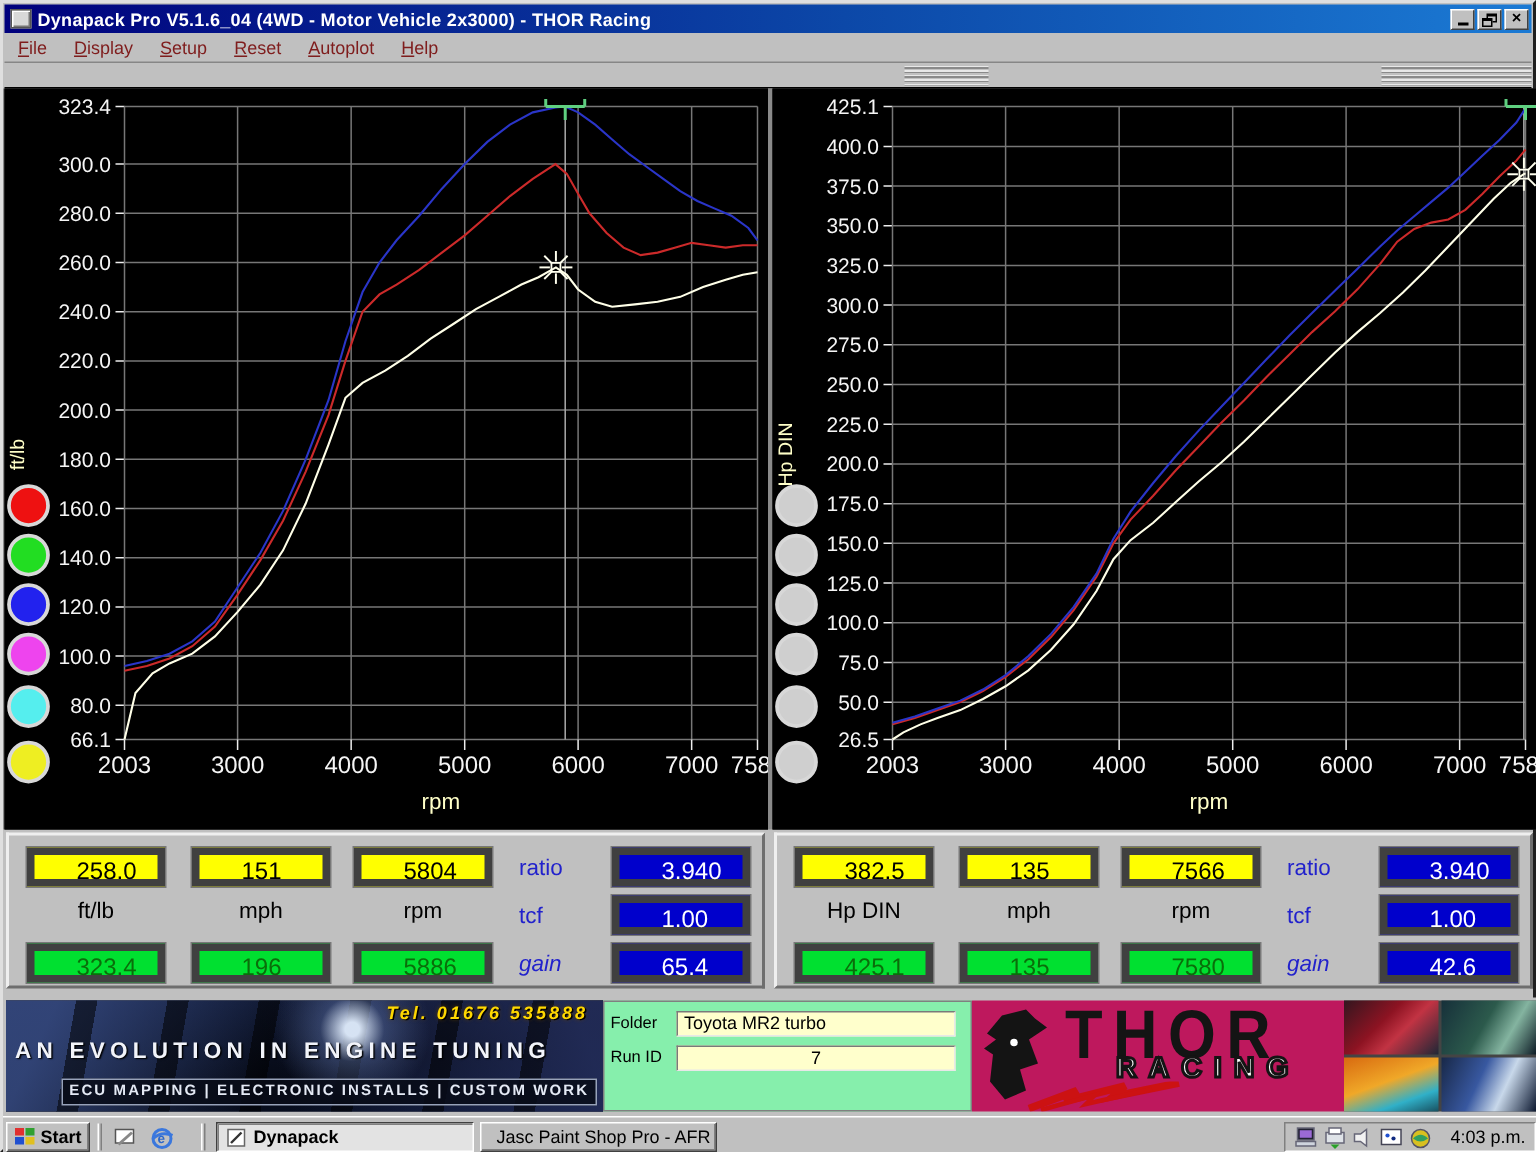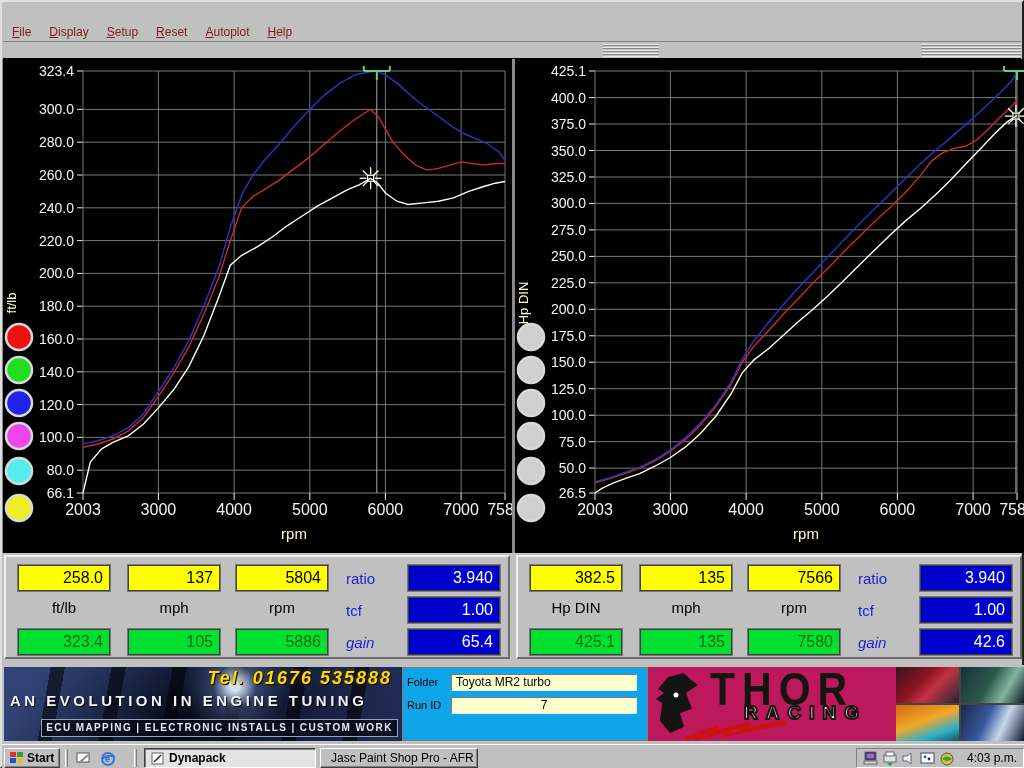--- a/index.html
+++ b/index.html
@@ -39,49 +39,49 @@
   .chart-panel.left { left:1px; }
   .chart-panel.right { left:513px; }
   .chart-panel svg { display:block; width:509px; height:494px; background:#000; }
 
   
   .data-panel { position:absolute; top:553px; width:506px; height:104px; background:#c0c0c0;
                 border:2px solid; border-color:#efefef #6e6e6e #6e6e6e #efefef; }
   .data-panel.left { left:2px; }
   .data-panel.right { left:514px; }
   .vbox { position:absolute; width:92px; height:26px; font-size:16px; line-height:24px;
-          text-align:right; padding-right:6px; border:1px solid #404040; box-shadow:0 0 0 1px #787878; }
+          text-align:left; padding-right:6px; border:5px solid #404040; box-shadow:0 0 0 1px #787878;padding-left:28px; }
   .vbox.yellow { background:#ffff00; color:#000; }
   .vbox.green  { background:#00e030; color:#0a6e0a; }
   .vbox.blue   { background:#0000cc; color:#fff; }
   .col1 { left:12px; } .col2 { left:122px; } .col3 { left:230px; }
   .rowA { top:8px; } .rowB { top:40px; } .rowC { top:72px; }
   .unit-label { position:absolute; top:42px; width:92px; text-align:center; font-size:15px; color:#000; }
   .side-label { position:absolute; left:340px; width:52px; font-size:15px; color:#2222cc; text-align:left; }
   .sbox { left:402px; }
   .sl1 { top:13px; } .sl2 { top:45px; } .sl3 { top:77px;font-style:italic; }
 
   
   .bottomstrip { position:absolute; top:663px; left:0; width:1024px; height:79px; background:#c0c0c0; }
   .banner { position:absolute; top:2px; left:2px; width:398px; height:74px; color:#fff; overflow:hidden;
             background-color:#080e20;
             background-image:
               radial-gradient(circle at 58% 26%, rgba(225,238,255,.95) 0 2%, rgba(130,160,230,.30) 9%, transparent 22%),
               repeating-linear-gradient(100deg, transparent 0 46px, rgba(0,0,0,.55) 46px 60px),
               linear-gradient(115deg, rgba(55,75,130,.85) 8%, transparent 45%),
               linear-gradient(250deg, rgba(35,45,90,.9) 5%, transparent 55%),
               linear-gradient(170deg,#121c3a 0%,#060a16 60%,#0a1430 100%); }
-  .banner-tel { position:absolute; top:1px; right:10px; font-size:18px; font-weight:bold; font-style:italic;
+  .banner-tel { position:absolute; top:1px; right:10px; font-size:12px; font-weight:bold; font-style:italic;
                 letter-spacing:2px; color:#ffd800; text-shadow:1px 1px 0 #000, 0 0 3px #604000; }
   .banner-headline { position:absolute; top:25px; left:6px; right:4px; font-size:15px; font-weight:bold;
                      letter-spacing:3.5px; color:#f2f4fa; text-shadow:1px 1px 1px #000; white-space:nowrap; }
   .banner-subline { position:absolute; left:4px; right:4px; bottom:4px; height:18px; line-height:16px;
                     border:1px solid #97a2ba; background:rgba(8,12,24,.85); text-align:center;
                     font-size:10px; font-weight:bold; letter-spacing:1.4px; color:#e4e9f4; white-space:nowrap;margin-left:33px; }
-  .run-info { position:absolute; top:2px; left:400px; width:246px; height:74px; background:#0ea5e9; border:1px solid #808080; }
+  .run-info { position:absolute; top:2px; left:400px; width:246px; height:74px; background:#86efac; border:1px solid #808080; }
   .ri-row { position:absolute; left:4px; height:18px; display:flex; align-items:center; }
   .ri-row.r1 { top:5px; } .ri-row.r2 { top:28px; } .ri-row.r3 { top:51px; }
   .ri-label { width:44px; font-size:11px; color:#000; }
   .ri-input { width:186px; height:17px; background:#ffffcc; border:1px solid; border-color:#7a7a7a #e8e8e8 #e8e8e8 #7a7a7a;
               font-size:12px; color:#000; padding:0 4px; line-height:15px; }
   .ri-input.center { text-align:center; }
   .logo-panel { position:absolute; top:2px; left:646px; width:248px; height:74px; background:#be185d; overflow:hidden; }
   .thor-word { position:absolute; top:0px; left:62px; font-size:41px; font-weight:900; letter-spacing:7px;
                color:#141414; transform:scaleY(1.12); transform-origin:top left; line-height:1; }
   .racing-word { position:absolute; top:36px; left:96px; font-size:19px; font-weight:900; letter-spacing:8px;
@@ -106,20 +106,34 @@
   .task-btn.active { background:#e3e3e3; border-color:#404040 #fff #fff #404040; box-shadow:inset 1px 1px 0 #808080; font-weight:bold; }
   .tray { position:absolute; top:3px; right:2px; width:168px; height:20px; border:1px solid; border-color:#808080 #fff #fff #808080;
           display:flex; align-items:center; gap:3px; padding:0 6px; }
   .tray-time { margin-left:auto; font-size:12px; color:#000; }
 </style>
 </head>
 <body>
 
 <div class="screen">
 
+  <div class="titlebar">
+    <div class="title-icon"></div>
+    <div class="title-text">Dynapack Pro V5.1.6_04 (4WD - Motor Vehicle 2x3000) - THOR Racing</div>
+    <div class="win-btns">
+      <div class="win-btn">
+          <div class="minbar"></div>
+        </div>
+      <div class="win-btn">
+          <div class="rest1"></div>
+          <div class="rest2"></div>
+        </div>
+      <div class="win-btn close">×</div>
+    </div>
+  </div>
 
   <div class="menubar">
     <span class="menu-item">File</span>
     <span class="menu-item">Display</span>
     <span class="menu-item">Setup</span>
     <span class="menu-item">Reset</span>
     <span class="menu-item">Autoplot</span>
     <span class="menu-item">Help</span>
   </div>
 
@@ -319,27 +333,27 @@
           <circle cx="16" cy="344" r="13" fill="#cfcfcf" stroke="#d8d8d8" stroke-width="2.5"></circle>
           <circle cx="16" cy="377" r="13" fill="#cfcfcf" stroke="#d8d8d8" stroke-width="2.5"></circle>
           <circle cx="16" cy="412" r="13" fill="#cfcfcf" stroke="#d8d8d8" stroke-width="2.5"></circle>
           <circle cx="16" cy="449" r="13" fill="#cfcfcf" stroke="#d8d8d8" stroke-width="2.5"></circle>
         </svg>
     </div>
   </div>
 
   <div class="data-panel left">
     <div class="vbox yellow col1 rowA">258.0</div>
-    <div class="vbox yellow col2 rowA">137</div>
+    <div class="vbox yellow col2 rowA">151</div>
     <div class="vbox yellow col3 rowA">5804</div>
     <div class="unit-label col1">ft/lb</div>
     <div class="unit-label col2">mph</div>
     <div class="unit-label col3">rpm</div>
     <div class="vbox green col1 rowC">323.4</div>
-    <div class="vbox green col2 rowC">105</div>
+    <div class="vbox green col2 rowC">196</div>
     <div class="vbox green col3 rowC">5886</div>
     <div class="side-label sl1">ratio</div>
     <div class="side-label sl2">tcf</div>
     <div class="side-label sl3">gain</div>
     <div class="vbox blue sbox rowA">3.940</div>
     <div class="vbox blue sbox rowB">1.00</div>
     <div class="vbox blue sbox rowC">65.4</div>
   </div>
 
   <div class="data-panel right">

